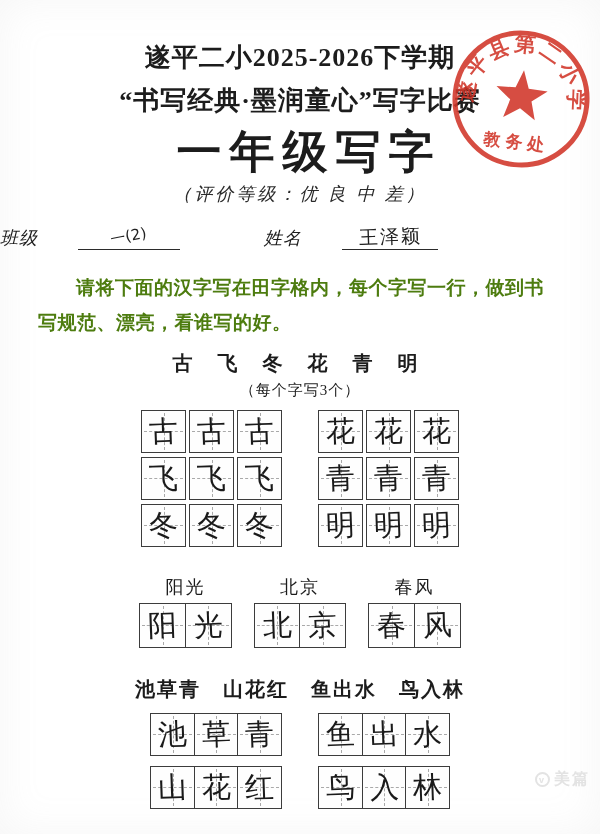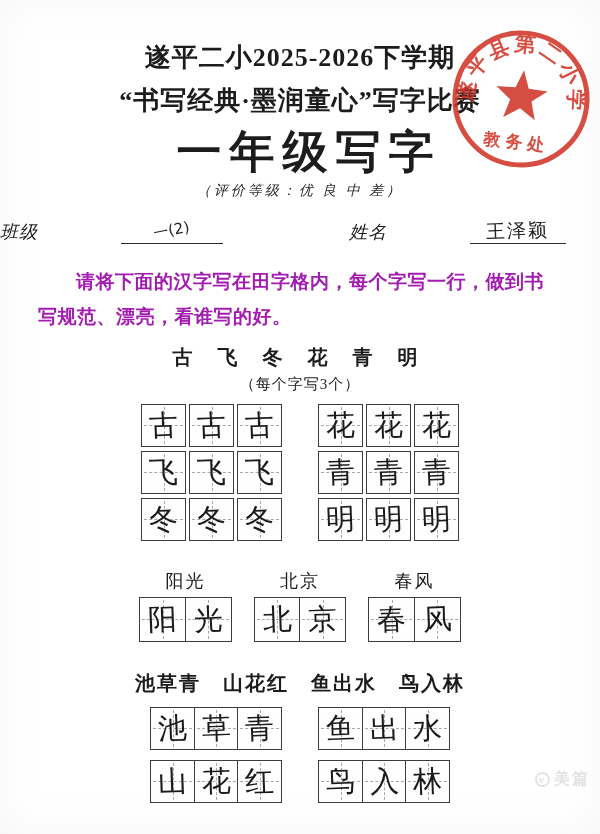--- a/index.html
+++ b/index.html
@@ -8,41 +8,41 @@
     font-family:"Liberation Serif","DejaVu Serif",serif;
     background:#ffffff; color:#1c1c1c; position:relative; overflow:hidden;
   }
   .sheet { width:600px; height:834px; padding-top:40px; position:relative;
     box-shadow:inset 0 0 40px rgba(180,180,180,.12); }
 
   
   .title-line { text-align:center; font-size:26px; font-weight:bold; letter-spacing:1px; margin-bottom:8px; }
   .subtitle-line { text-align:center; font-size:26px; font-weight:bold; letter-spacing:1px; margin-bottom:10px;font-family:Liberation Serif, serif; }
   .grade-title { text-align:center; font-size:45px; font-weight:600; letter-spacing:8px; line-height:1.1; margin-bottom:4px;padding-left:18px; }
-  .rating-line { text-align:center; font-size:14px; letter-spacing:3px; font-style:italic; color:#2a2a2a; margin-bottom:14px; }
+  .rating-line { text-align:center; font-size:18px; letter-spacing:3px; font-style:italic; color:#2a2a2a; margin-bottom:14px; }
 
   
   .stamp { position:absolute; top:14px; left:436px; width:170px; height:170px;
     opacity:.88; transform:rotate(6deg); pointer-events:none; }
 
   
-  .form-row { display:flex; justify-content:space-between; align-items:flex-end;
-    padding-right:34px; margin-bottom:20px; height:30px; font-size:18px; }
+  .form-row { display:flex; justify-content:flex-start; align-items:flex-end;
+    padding-right:34px; margin-bottom:20px; height:30px; font-size:18px;gap:40px; }
   .form-label { font-style:italic; letter-spacing:1px; }
   .blank { display:inline-block; border-bottom:1.6px solid #2b2b2b; text-align:center; position:relative; }
   .blank-class { width:102px; margin-right:44px; }
   .blank-name  { width:96px; }
   .hand-ink { font-family:"DejaVu Sans",cursive; color:#222; }
   .class-value { display:inline-block; font-size:15px; transform:rotate(-11deg) translateY(-3px); }
   .name-value  { display:inline-block; font-size:19px; transform:rotate(-2deg) translateY(1px); letter-spacing:2px; }
 
   
   .instructions { font-family:"Liberation Sans","DejaVu Sans",sans-serif;
     font-weight:bold; font-size:19px; line-height:1.85; letter-spacing:.5px;
-    padding:0 38px; text-indent:2em; margin-bottom:10px; color:#a21caf; }
+    padding:0 38px; text-indent:2em; margin-bottom:10px; color:#4d7c0f; }
 
   
   .chars-title { text-align:center; font-size:20px; font-weight:bold; letter-spacing:10px; margin-top:4px; }
   .chars-note  { text-align:center; font-size:15px; letter-spacing:1px; margin-top:4px; margin-bottom:10px; }
   .phrase-title { text-align:center; font-size:20px; font-weight:bold; letter-spacing:2px; margin-top:24px; margin-bottom:10px; }
 
   
   .grids-flex { display:flex; justify-content:center; gap:36px; }
   .grid-block .grid-row { display:flex; gap:3px; margin-bottom:4px; }
   .grid-block.joined .grid-row { gap:0; }

